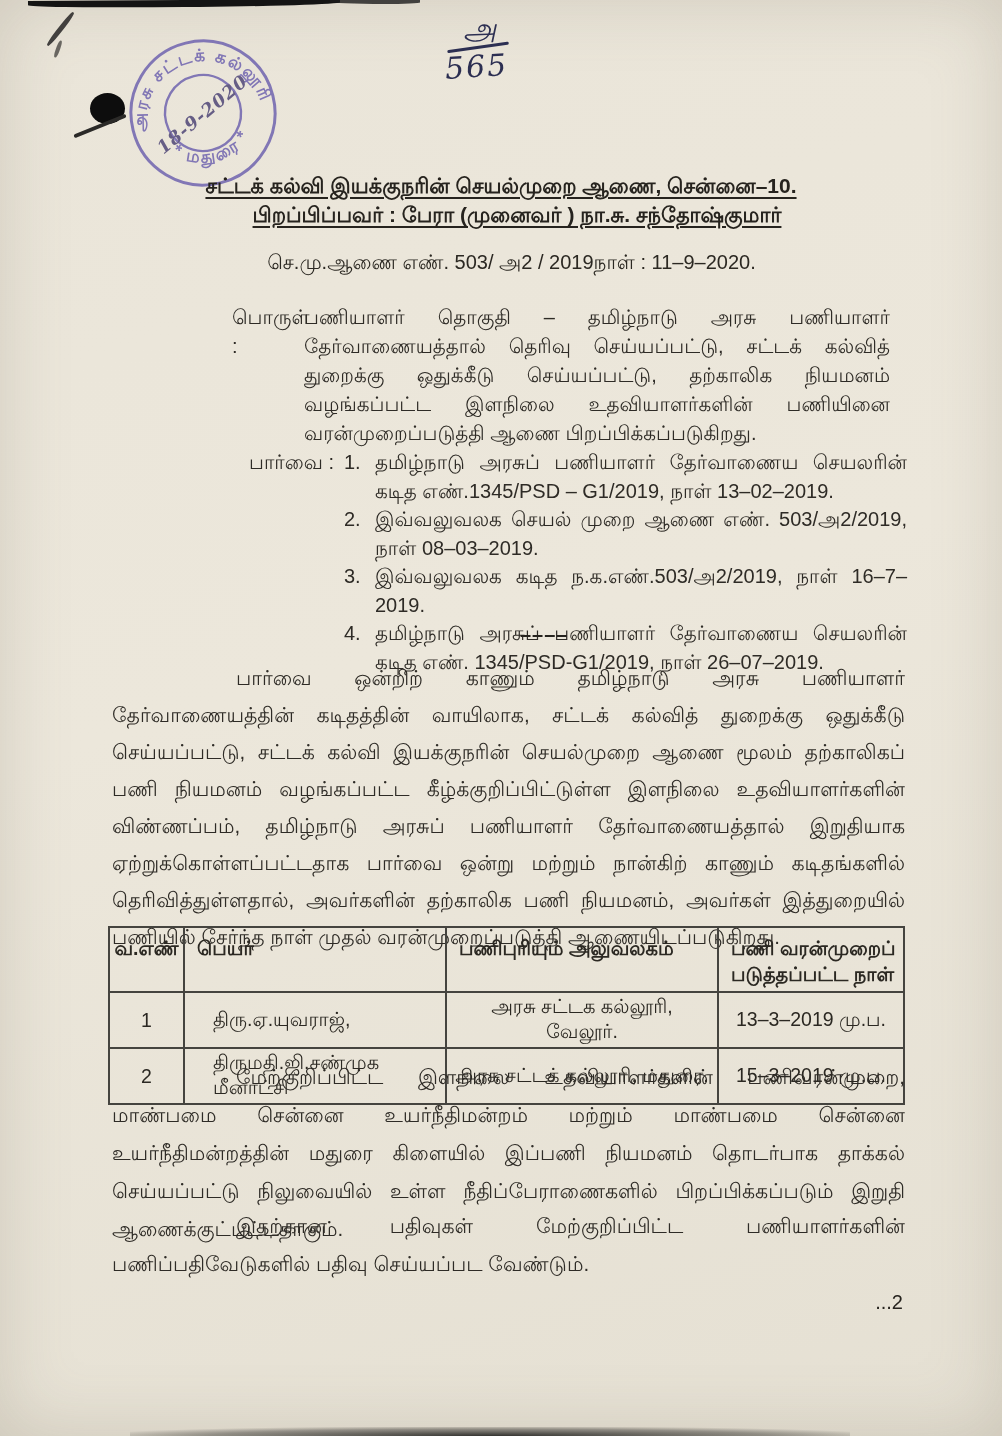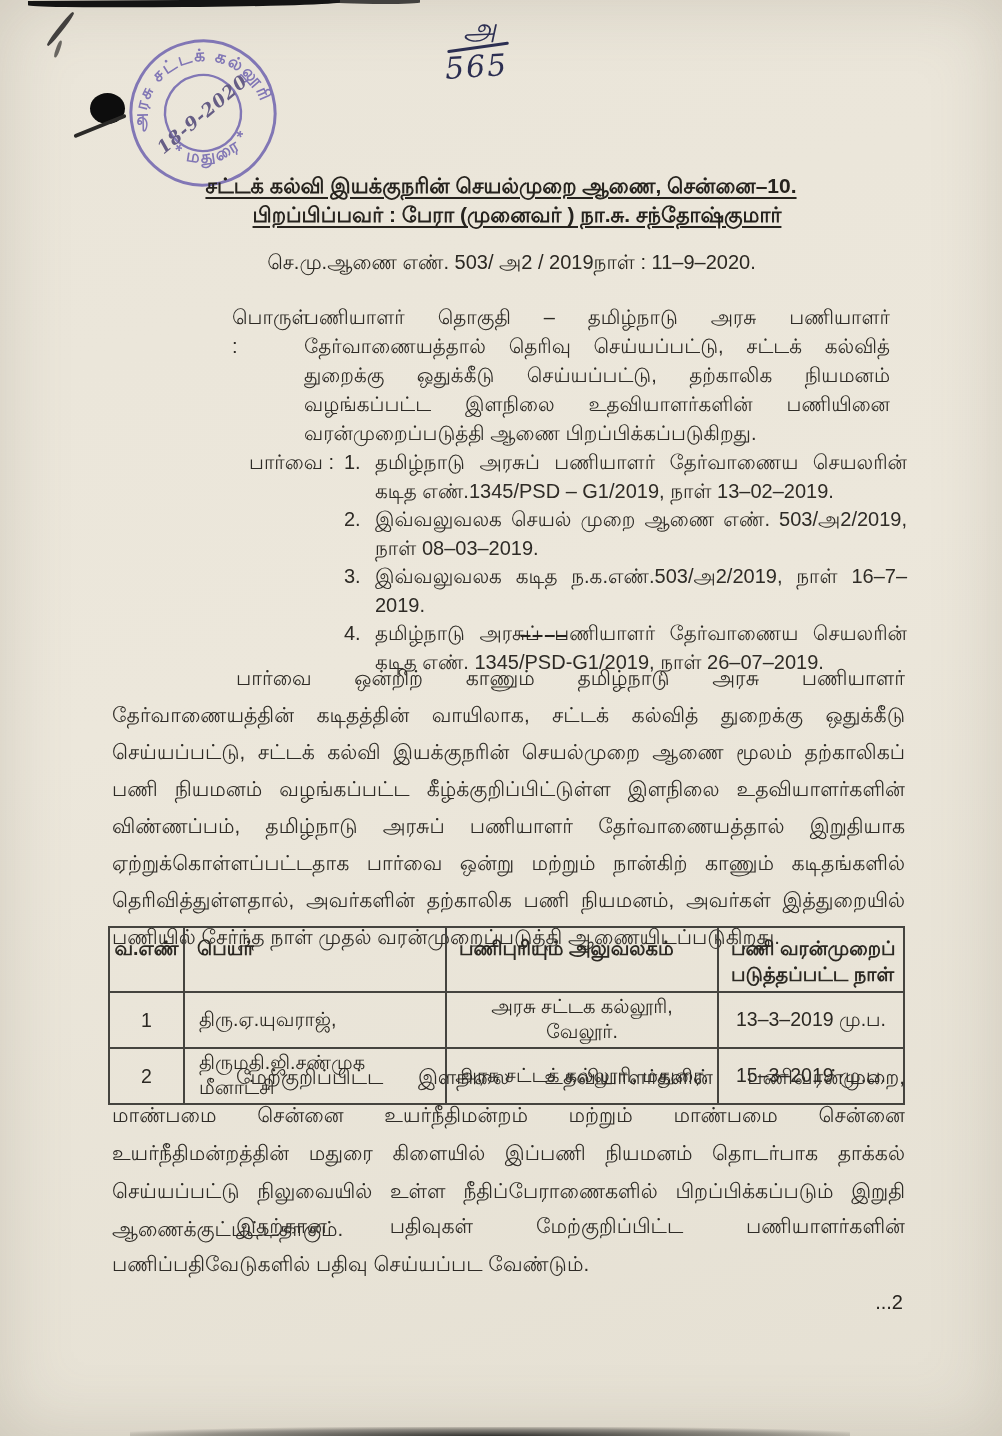--- a/index.html
+++ b/index.html
@@ -131,21 +131,21 @@
     table-layout: fixed;
   }
   .doc-table th, .doc-table td { border: 2px solid #45443f; }
   .doc-table th {
     font-weight: bold; text-align: left; vertical-align: top;
     padding: 7px 6px 4px 12px; height: 44px; line-height: 26px; margin-left: 38px;
   }
   .doc-table th.c1 { text-align: center; padding-left: 2px; padding-right: 2px; }
   .doc-table td { height: 30px; padding: 2px 6px; }
   .doc-table td.c1 { text-align: center; }
-  .doc-table td.c2 { padding-left: 14px; }
+  .doc-table td.c2 { padding-left: 28px; }
   .doc-table td.c3 { text-align: center; }
   .doc-table td.c4 { text-align: center; border-radius: 9px; }
 
   .page-num { position: absolute; top: 1291px; right: 99px; font-size: 20px; color: #26231e; }
 </style>
 </head>
 <body>
 
 <div class="page">
 

